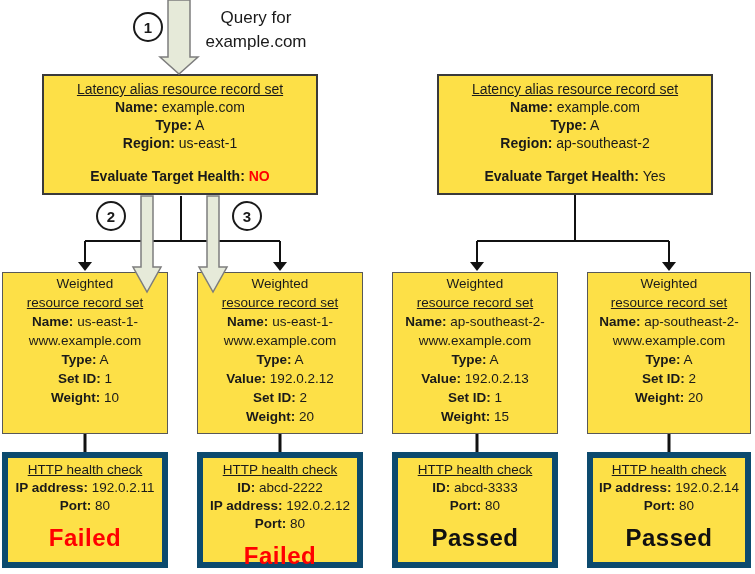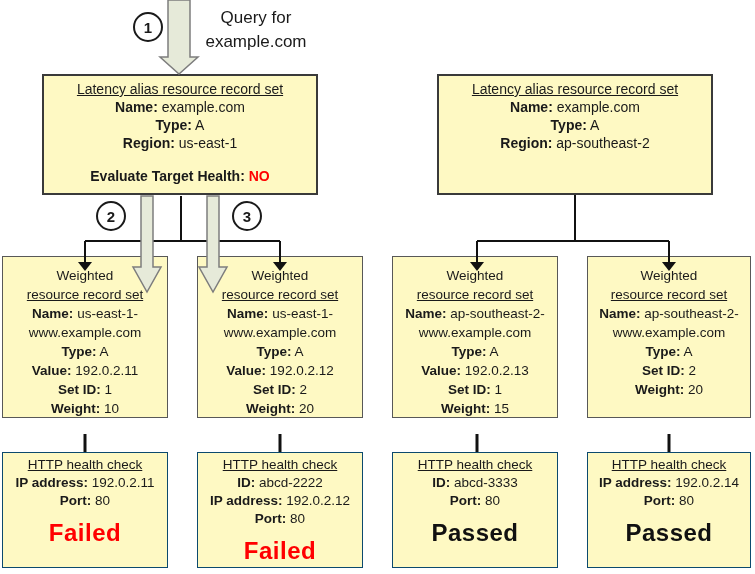--- a/index.html
+++ b/index.html
@@ -2,29 +2,29 @@
 <html><head>
 <meta charset="utf-8">
 <style>
   html,body { margin:0; padding:0; background:#fff; }
   .canvas {
     position:relative; width:755px; height:574px; background:#ffffff;
     font-family:"Liberation Sans", sans-serif; color:#1a1a1a; overflow:hidden;
   }
   .layer { position:absolute; left:0; top:0; z-index:5; pointer-events:none; }
 
-  .box { position:absolute; background:#fef9c3; box-sizing:border-box; text-align:center; z-index:2; }
+  .box { position:absolute; background:#fde047; box-sizing:border-box; text-align:center; z-index:2; }
   .latency-box { border:2px solid #3a3a3a; width:276px; height:121px; top:74px;
                  display:flex; flex-direction:column; padding:4px 2px 8px; font-size:14px; }
   .latency-box .line { line-height:18px; }
   .latency-box .eth-line { margin-top:auto; }
-  .weighted-box { border:1px solid #585858; width:166px; height:162px; top:256px;
-                  padding-top:9px; font-size:13.5px; }
+  .weighted-box { border:1px solid #585858; width:166px; height:162px; top:272px;
+                  padding-top:1px; font-size:13.5px; }
   .weighted-box .line { line-height:19px; }
-  .health-box { border:1px solid #0c4a6e; width:166px; height:116px; top:452px;
+  .health-box { border:6px solid #0c4a6e; width:166px; height:116px; top:452px;
                 padding-top:3px; font-size:13.5px; }
   .health-box .line { line-height:18px; }
   .status-text { font-weight:bold; font-size:24px; line-height:32px; margin-top:7px; letter-spacing:0.5px; }
 
   .u { text-decoration:underline; }
   .lbl { font-weight:bold; }
 
   .step-badge { position:absolute; width:30px; height:30px; border:2px solid #1a1a1a; border-radius:50%;
                 box-sizing:border-box; background:#ffffff; z-index:3;
                 display:flex; align-items:center; justify-content:center;
@@ -57,29 +57,29 @@
     <div class="line"><span class="lbl">Type:</span> <span>A</span></div>
     <div class="line"><span class="lbl">Region:</span> <span>us-east-1</span></div>
     <div class="line eth-line"><span class="lbl">Evaluate Target Health:</span> <span style="color:#ff0000;font-weight:bold">NO</span></div>
   </div>
 
   <div class="box latency-box" style="left:437px;">
     <div class="line u">Latency alias resource record set</div>
     <div class="line"><span class="lbl">Name:</span> <span>example.com</span></div>
     <div class="line"><span class="lbl">Type:</span> <span>A</span></div>
     <div class="line"><span class="lbl">Region:</span> <span>ap-southeast-2</span></div>
+    <div class="line eth-line"><span class="lbl">Evaluate Target Health:</span> <span style="color:#1a1a1a;font-weight:normal">Yes</span></div>
   </div>
 
   <div class="box weighted-box" style="left:2px;">
     <div class="line">Weighted</div>
     <div class="line u">resource record set</div>
     <div class="line"><span class="lbl">Name:</span> <span>us-east-1-</span></div>
     <div class="line">www.example.com</div>
     <div class="line"><span class="lbl">Type:</span> <span>A</span></div>
-    <div class="line"><span class="lbl">Value:</span> <span>192.0.2.11</span></div>
     <div class="line"><span class="lbl">Set ID:</span> <span>1</span></div>
     <div class="line"><span class="lbl">Weight:</span> <span>10</span></div>
   </div>
 
   <div class="box weighted-box" style="left:197px;">
     <div class="line">Weighted</div>
     <div class="line u">resource record set</div>
     <div class="line"><span class="lbl">Name:</span> <span>us-east-1-</span></div>
     <div class="line">www.example.com</div>
     <div class="line"><span class="lbl">Type:</span> <span>A</span></div>

